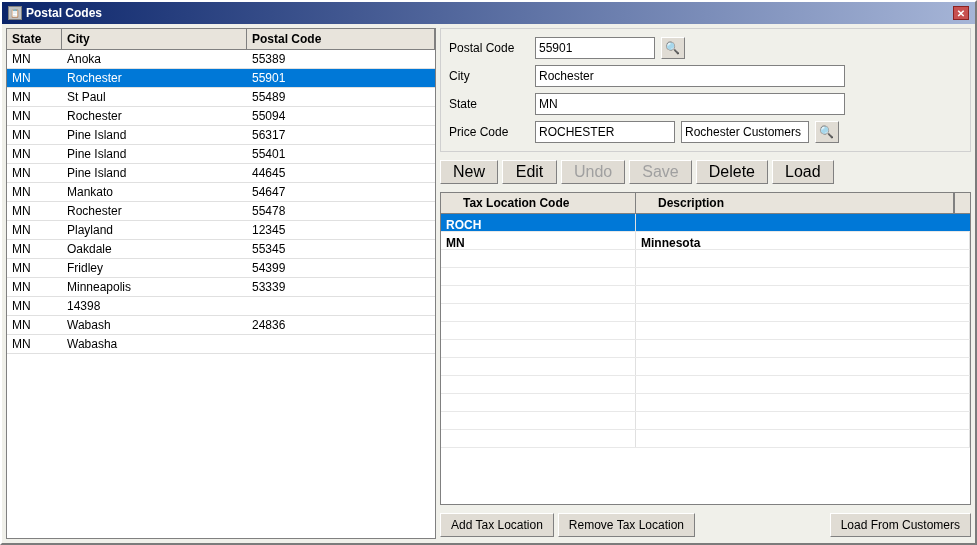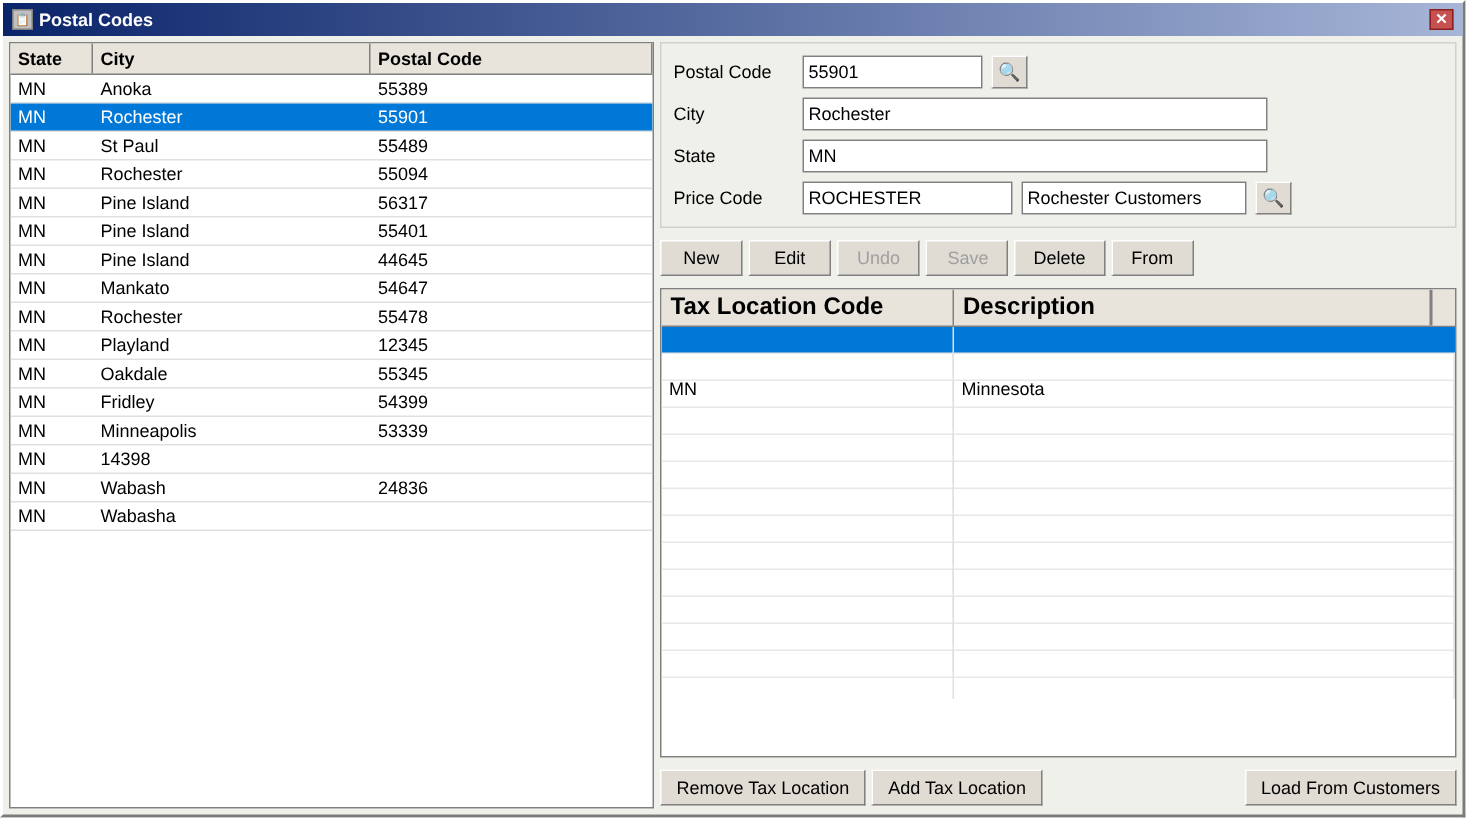--- a/index.html
+++ b/index.html
@@ -151,21 +151,21 @@
       background: white;
       padding: 1px 3px;
       font-size: 12px;
       outline: none;
     }
     
     .input-postal { width: 120px; }
     .input-city { width: 310px; }
     .input-state { width: 310px; }
     .input-pricecode { width: 140px; }
-    .input-pricedesc { width: 150px; }
+    .input-pricedesc { width: 128px; }
     
     .search-btn {
       width: 24px;
       height: 22px;
       background: #e0dcd4;
       border: 1px solid #808080;
       border-top: 1px solid #ffffff;
       border-left: 1px solid #ffffff;
       cursor: pointer;
       display: flex;
@@ -180,21 +180,21 @@
       padding: 4px 0;
     }
     
     .btn {
       height: 24px;
       padding: 0 12px;
       background: #e0dcd4;
       border: 1px solid #808080;
       border-top: 1px solid #ffffff;
       border-left: 1px solid #ffffff;
-      font-size: 12px;
+      font-size: 16px;
       cursor: pointer;
       min-width: 55px;
       text-align: center;
     }
     
     .btn-disabled {
       color: #a0a0a0;
       cursor: default;
       text-align: right;
     }
@@ -210,48 +210,49 @@
     }
     
     .tax-grid-header {
       display: flex;
       background: #e8e4dc;
       border-bottom: 1px solid #808080;
       flex-shrink: 0;
     }
     
     .tax-col-header {
-      padding: 3px 6px;
+      padding: 3px 22px;
       border-right: 1px solid #808080;
       font-weight: bold;
-      font-size: 16px;
+      font-size: 12px;
     }
     
     .tax-col-code { width: 195px; }
     .tax-col-desc { flex: 1; }
     
     .tax-grid-body {
       flex: 1;
       overflow-y: scroll;
     }
     
     .tax-row {
       display: flex;
       border-bottom: 1px solid #e8e8e8;
       height: 18px;
     }
     
     .tax-row.selected { background: #0078d7; color: white; }
     
     .tax-cell {
-      padding: 16px 5px;
+      padding: 4px 5px;
       border-right: 1px solid #e0e0e0;
       overflow: hidden;
       white-space: nowrap;
       font-size: 12px;
+      font-weight: bold;
     }
     
     .bottom-toolbar {
       display: flex;
       gap: 4px;
       padding: 4px 0 2px 0;
       align-items: center;
     }
     
     .btn-bottom {
@@ -400,21 +401,21 @@
           <div class="search-btn">🔍</div>
         </div>
       </div>
 
       <div class="toolbar">
         <button class="btn">New</button>
         <button class="btn">Edit</button>
         <button class="btn btn-disabled">Undo</button>
         <button class="btn btn-disabled">Save</button>
         <button class="btn">Delete</button>
-        <button class="btn">From</button>
+        <button class="btn">Load</button>
       </div>
 
       <div class="tax-grid">
         <div class="tax-grid-header">
           <div class="tax-col-header tax-col-code">Tax Location Code</div>
           <div class="tax-col-header tax-col-desc">Description</div>
           <div style="width:16px; background:#e8e4dc; border-left:1px solid #808080;"></div>
         </div>
         <div class="tax-grid-body" id="tax-body">
 
@@ -466,21 +467,21 @@
               <div class="tax-cell tax-col-desc"></div>
             </div>
             <div class="tax-row">
               <div class="tax-cell tax-col-code" style="width: 195px; flex-shrink: 0;"></div>
               <div class="tax-cell tax-col-desc"></div>
             </div>
           </div>
       </div>
 
       <div class="bottom-toolbar">
+        <button class="btn-bottom">Add Tax Location</button>
         <button class="btn-bottom">Remove Tax Location</button>
-        <button class="btn-bottom">Add Tax Location</button>
         <div class="spacer"></div>
         <button class="btn-bottom">Load From Customers</button>
       </div>
 
     </div>
   </div>
 </div>
 
 </body></html>

